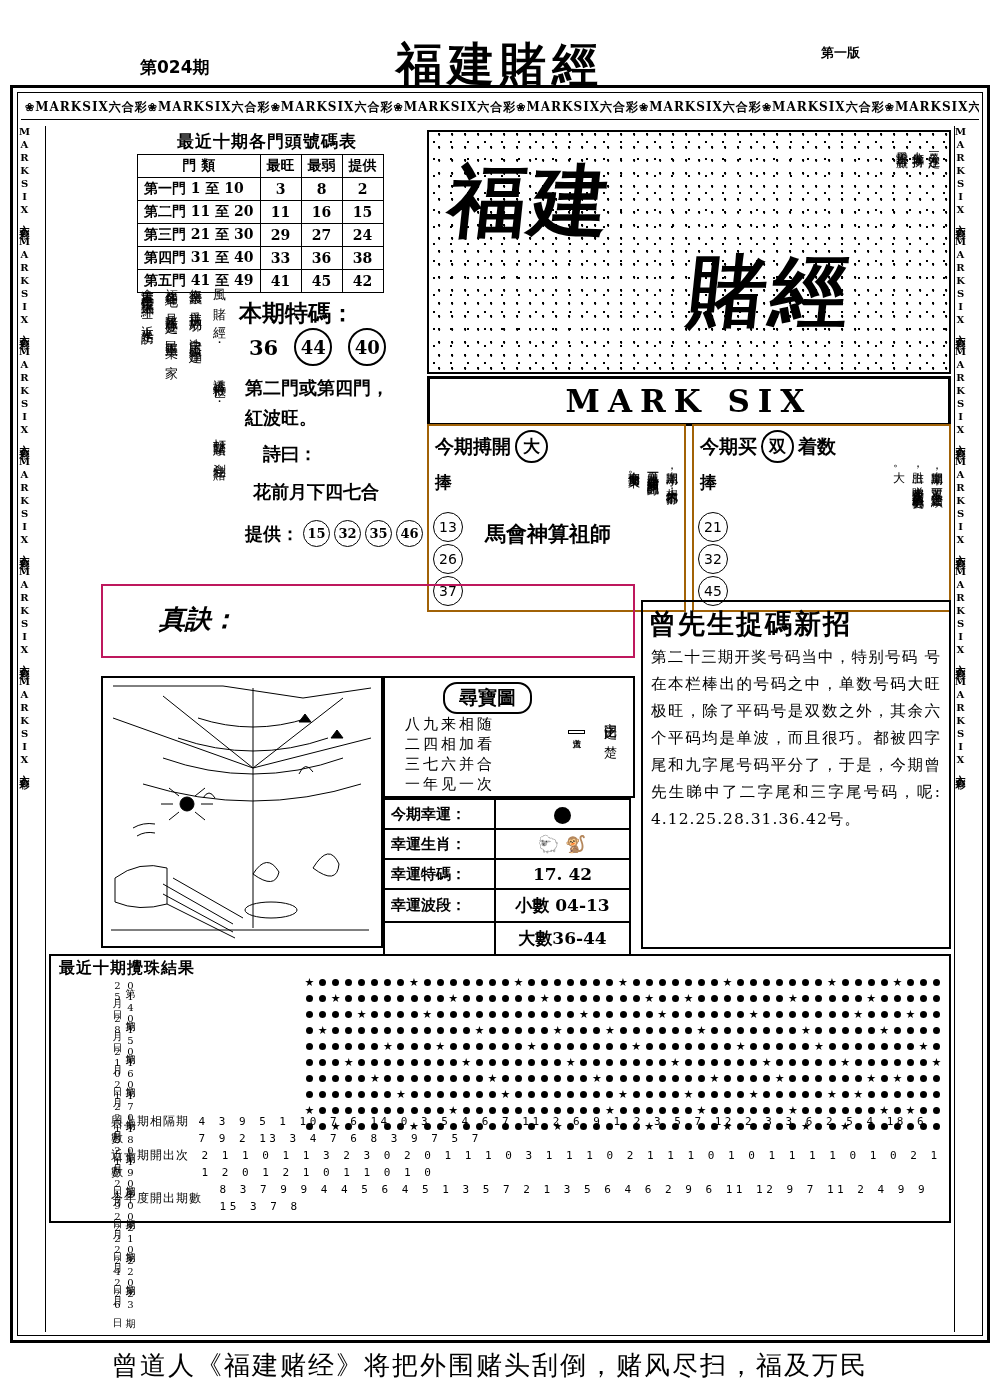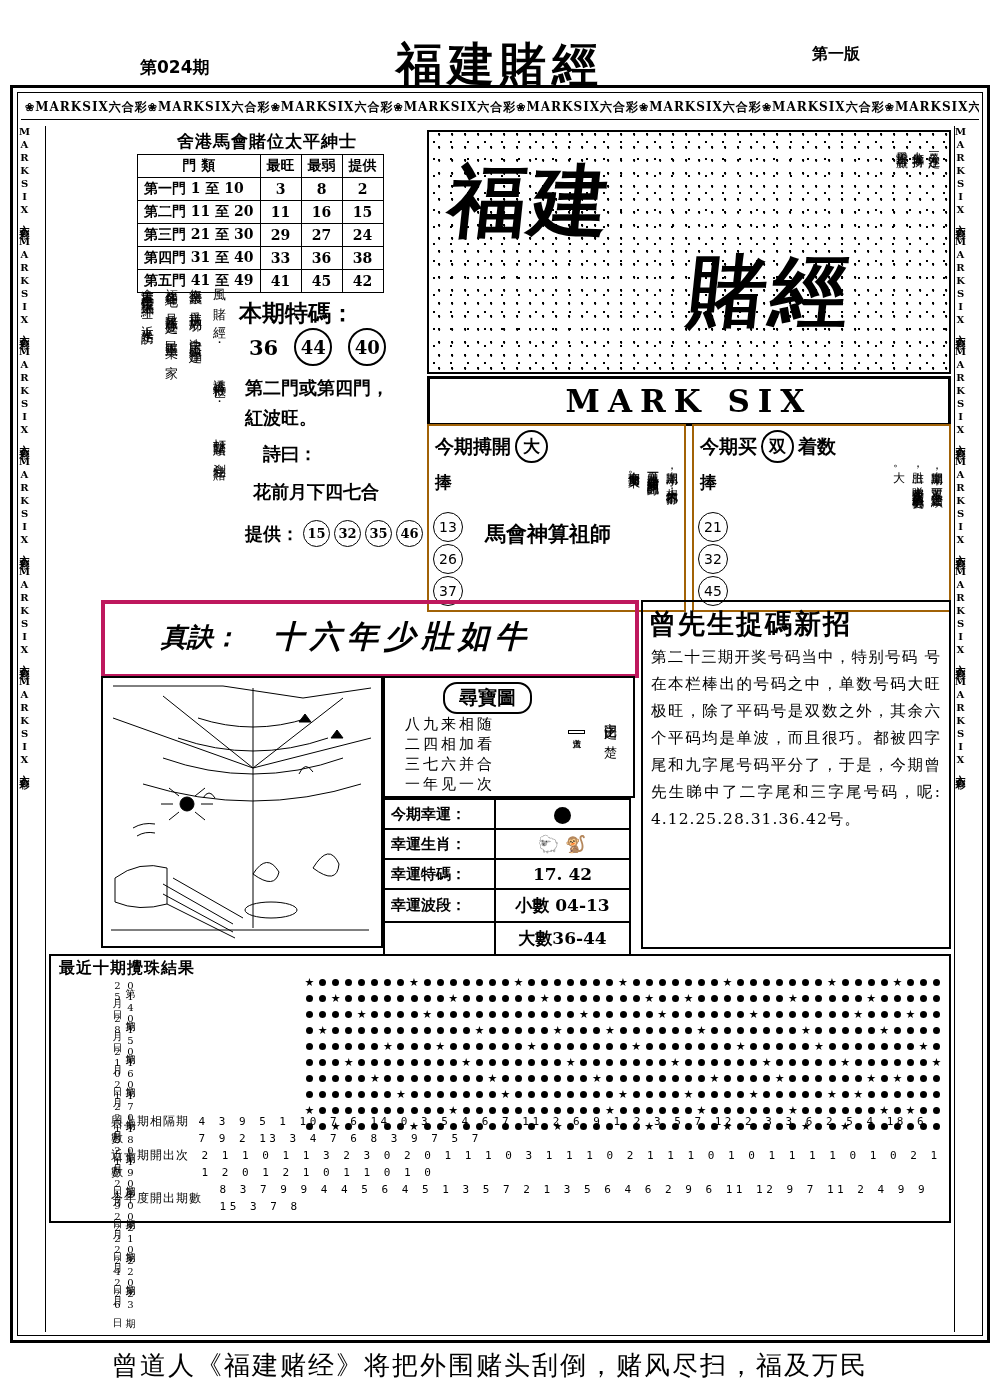--- a/index.html
+++ b/index.html
@@ -2,21 +2,21 @@
 <html><head>
 <meta charset="utf-8">
 <style>
   html,body{margin:0;padding:0;background:#fff;}
   body{width:1000px;height:1391px;font-family:"DejaVu Sans","Liberation Sans",sans-serif;color:#000;position:relative;overflow:hidden;}
   .page{position:absolute;left:0;top:0;width:1000px;height:1391px;}
 
   
   .masthead{position:absolute;left:0;top:18px;width:1000px;height:62px;}
   .issue{position:absolute;left:140px;top:38px;font-size:17px;font-weight:bold;font-family:"DejaVu Sans",sans-serif;}
-  .edition{position:absolute;right:140px;top:26px;font-size:16px;font-weight:bold;}
+  .edition{position:absolute;right:140px;top:26px;font-size:13px;font-weight:bold;}
   .bigtitle{position:absolute;left:0;right:0;top:16px;text-align:center;font-size:46px;font-weight:bold;letter-spacing:6px;font-family:"DejaVu Serif","Liberation Serif",serif;}
 
   
   .frame{position:absolute;left:10px;top:85px;width:980px;height:1258px;border:3px solid #000;box-sizing:border-box;background:#fff;}
   .frameInner{position:absolute;left:4px;top:4px;right:4px;bottom:4px;border:1px solid #000;}
 
   
   .strip{position:absolute;left:8px;top:8px;right:8px;height:24px;border-bottom:1px solid #000;display:flex;align-items:center;justify-content:space-between;padding:0 4px;box-sizing:border-box;font-size:12px;font-weight:bold;font-family:"DejaVu Serif",serif;letter-spacing:1px;overflow:hidden;white-space:nowrap;}
   .strip span.unit{display:inline-block;}
   .flower{font-size:11px;}
@@ -70,21 +70,21 @@
   .betBox{border:2px solid #a16207;flex:1;position:relative;}
   .betHead{position:absolute;left:6px;top:4px;font-size:19px;font-weight:bold;font-family:"DejaVu Serif",serif;display:flex;align-items:center;gap:4px;}
   .bigChar{border:2px solid #000;border-radius:50%;width:29px;height:29px;display:inline-flex;align-items:center;justify-content:center;font-size:17px;}
   .betBody{position:absolute;left:4px;top:36px;right:4px;bottom:4px;}
   .vcol{writing-mode:vertical-rl;text-orientation:upright;font-family:"DejaVu Serif",serif;font-size:12px;line-height:17px;letter-spacing:1px;float:right;margin-left:2px;height:138px;}
   .peng{position:absolute;left:6px;bottom:116px;font-size:17px;font-weight:bold;font-family:"DejaVu Serif",serif;}
   .bcol{position:absolute;left:4px;bottom:4px;display:flex;flex-direction:column;gap:2px;}
   .bcol .mini{width:28px;height:28px;font-size:14px;}
 
   
-  .zhenjue{position:absolute;left:52px;top:472px;width:530px;height:70px;border:4px solid #be185d;}
+  .zhenjue{position:absolute;left:52px;top:456px;width:530px;height:70px;border:2px solid #be185d;}
   .zj1{position:absolute;left:56px;top:16px;font-size:26px;font-weight:bold;font-family:"DejaVu Serif",serif;font-style:italic;}
   .zj2{position:absolute;left:168px;top:12px;font-size:31px;font-weight:bold;font-family:"DejaVu Serif",serif;font-style:italic;letter-spacing:6px;}
 
   
   .zengBox{position:absolute;left:592px;top:472px;right:0;height:345px;border:2px solid #000;}
   .zengTitle{font-size:27px;font-weight:bold;font-family:"DejaVu Serif",serif;text-align:left;padding:4px 6px 0 6px;letter-spacing:2px;}
   .zengBody{font-family:"DejaVu Serif",serif;font-size:15.5px;line-height:27px;padding:2px 8px;text-align:justify;letter-spacing:1px;}
 
   
   .spiderBox{position:absolute;left:52px;top:548px;width:278px;height:268px;border:2px solid #000;overflow:hidden;background:#fff;}
@@ -147,21 +147,21 @@
 
     <div class="rail railL">
         <div class="railTxt">MARKSIX六合彩 MARKSIX六合彩 MARKSIX六合彩 MARKSIX六合彩 MARKSIX六合彩 MARKSIX六合彩</div>
       </div>
     <div class="rail railR">
         <div class="railTxt">MARKSIX六合彩 MARKSIX六合彩 MARKSIX六合彩 MARKSIX六合彩 MARKSIX六合彩 MARKSIX六合彩</div>
       </div>
 
     <div class="content">
 
-      <div class="tblTitle">舍港馬會賭位太平紳士</div>
+      <div class="tblTitle">最近十期各門頭號碼表</div>
       <table class="nums">
         <tbody>
             <tr>
           <th>門 類</th>
           <th>最旺</th>
           <th>最弱</th>
           <th>提供</th>
         </tr>
         <tr>
           <td class="lbl">第一門  1 至 10</td>
@@ -267,21 +267,20 @@
           <div class="bcol">
             <span class="mini">21</span>
             <span class="mini">32</span>
             <span class="mini">45</span>
           </div>
         </div>
       </div>
 
       <div class="zhenjue">
         <div class="zj1">真訣：</div>
-        <div class="zj2">十六年少壯如牛</div>
       </div>
 
       <div class="zengBox">
         <div class="zengTitle">曾先生捉碼新招</div>
         <div class="zengBody">第二十三期开奖号码当中，特别号码  号在本栏棒出的号码之中，单数号码大旺极旺，除了平码号是双数之外，其余六个平码均是单波，而且很巧。都被四字尾和九字尾号码平分了，于是，今期曾先生睇中了二字尾和三字尾号码，呢: 4.12.25.28.31.36.42号。</div>
       </div>
 
       <div class="spiderBox">
         <svg width="274" height="264" viewBox="0 0 274 264">
           <g stroke="#000" fill="none" stroke-width="1">

